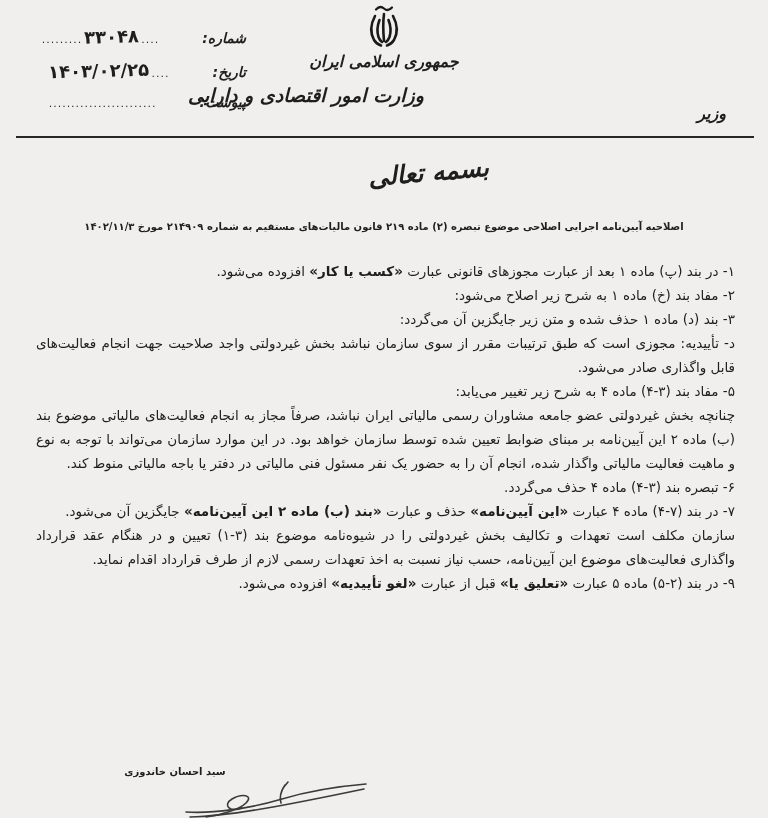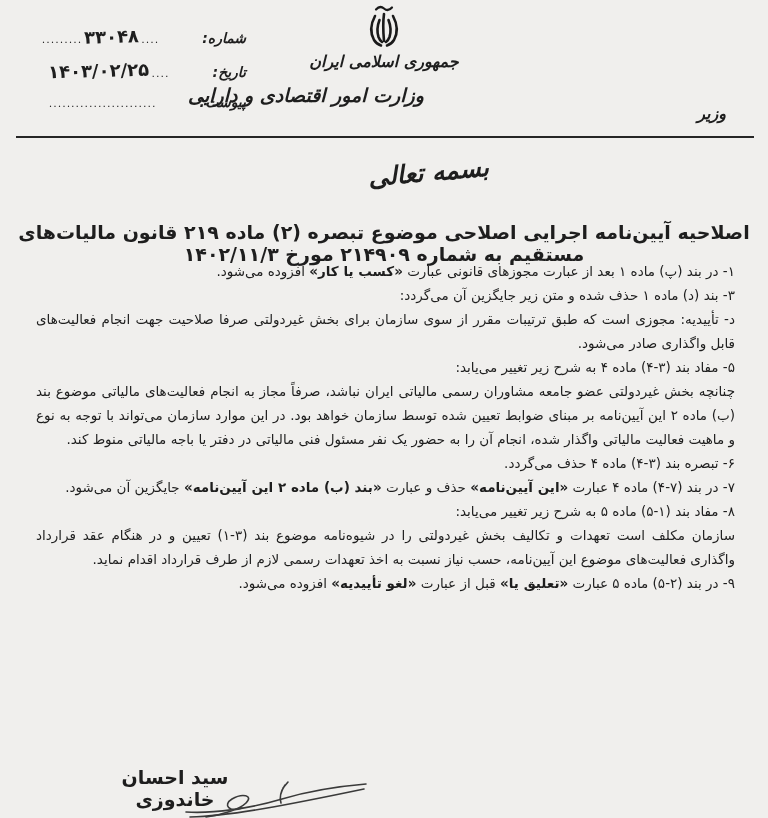--- a/index.html
+++ b/index.html
@@ -21,30 +21,30 @@
 
   
   .emblem{top:3px;left:362px;}
   .republic{top:52px;left:0;width:768px;text-align:center;font-size:16px;font-weight:bold;font-style:italic;}
   .ministry{top:84px;left:0;width:612px;text-align:center;font-size:19px;font-weight:bold;font-style:italic;letter-spacing:1px;}
   .minister{top:104px;right:42px;font-size:16px;font-weight:bold;font-style:italic;}
   .rule{top:136px;left:16px;width:738px;height:2px;background:#262626;}
 
   
   .besmeleh{top:158px;left:368px;font-size:25px;font-weight:bold;font-style:italic;transform:rotate(-5deg);letter-spacing:1px;}
-  .doc-title{top:221px;left:10px;width:748px;text-align:center;font-size:19px;font-weight:bold;}
+  .doc-title{top:221px;left:10px;width:748px;text-align:center;font-size:10px;font-weight:bold;}
 
   
   .body{top:259px;right:33px;left:36px;font-size:13.5px;line-height:24px;}
   .body p{margin:0;text-align:right;}
   .body p.just{text-align:justify;text-align-last:right;}
   .body b{font-weight:bold;}
 
   
-  .sig-name{top:766px;left:95px;width:160px;text-align:center;font-size:19px;font-weight:bold;}
+  .sig-name{top:766px;left:95px;width:160px;text-align:center;font-size:10px;font-weight:bold;}
   .sig-scrawl{top:780px;left:182px;}
 </style>
 </head>
 <body>
 
 <div class="abs fields">
   <div class="frow">
     <span class="flabel">شماره:</span>
     <span class="fdots">....</span>
     <span class="fvalue">۳۳۰۴۸</span>
@@ -77,27 +77,27 @@
 <div class="abs republic">جمهوری اسلامی ایران</div>
 <div class="abs ministry">وزارت امور اقتصادی و دارایی</div>
 <div class="abs minister">وزیر</div>
 <div class="abs rule"></div>
 
 <div class="abs besmeleh">بسمه تعالی</div>
 <div class="abs doc-title">اصلاحیه آیین‌نامه اجرایی اصلاحی موضوع تبصره (۲) ماده ۲۱۹ قانون مالیات‌های مستقیم به شماره ۲۱۴۹۰۹ مورخ ۱۴۰۲/۱۱/۳</div>
 
 <div class="abs body">
   <p><span>۱- در بند (پ) ماده ۱ بعد از عبارت مجوزهای قانونی عبارت </span><b>«کسب یا کار»</b><span> افزوده می‌شود.</span></p>
+  <p>۲- مفاد بند (خ) ماده ۱ به شرح زیر اصلاح می‌شود:</p>
   <p>۳- بند (د) ماده ۱ حذف شده و متن زیر جایگزین آن می‌گردد:</p>
-  <p class="just">د- تأییدیه: مجوزی است که طبق ترتیبات مقرر از سوی سازمان برای بخش غیردولتی صرفا صلاحیت جهت انجام فعالیت‌های قابل واگذاری صادر می‌شود.</p>
+  <p class="just">د- تأییدیه: مجوزی است که طبق ترتیبات مقرر از سوی سازمان نباشد بخش غیردولتی واجد صلاحیت جهت انجام فعالیت‌های قابل واگذاری صادر می‌شود.</p>
   <p>۵- مفاد بند (۳-۴) ماده ۴ به شرح زیر تغییر می‌یابد:</p>
   <p class="just">چنانچه بخش غیردولتی عضو جامعه مشاوران رسمی مالیاتی ایران نباشد، صرفاً مجاز به انجام فعالیت‌های مالیاتی موضوع بند (ب) ماده ۲ این آیین‌نامه بر مبنای ضوابط تعیین شده توسط سازمان خواهد بود. در این موارد سازمان می‌تواند با توجه به نوع و ماهیت فعالیت مالیاتی واگذار شده، انجام آن را به حضور یک نفر مسئول فنی مالیاتی در دفتر یا باجه مالیاتی منوط کند.</p>
   <p>۶- تبصره بند (۳-۴) ماده ۴ حذف می‌گردد.</p>
   <p><span>۷- در بند (۷-۴) ماده ۴ عبارت </span><b>«این آیین‌نامه»</b><span> حذف و عبارت </span><b>«بند (ب) ماده ۲ این آیین‌نامه»</b><span> جایگزین آن می‌شود.</span></p>
-  <p>۸- مفاد بند (۱-۵) ماده ۵ به شرح زیر تغییر می‌یابد:</p>
   <p class="just">سازمان مکلف است تعهدات و تکالیف بخش غیردولتی را در شیوه‌نامه موضوع بند (۳-۱) تعیین و در هنگام عقد قرارداد واگذاری فعالیت‌های موضوع این آیین‌نامه، حسب نیاز نسبت به اخذ تعهدات رسمی لازم از طرف قرارداد اقدام نماید.</p>
   <p><span>۹- در بند (۲-۵) ماده ۵ عبارت </span><b>«تعلیق یا»</b><span> قبل از عبارت </span><b>«لغو تأییدیه»</b><span> افزوده می‌شود.</span></p>
 </div>
 
 <div class="abs sig-name">سید احسان خاندوزی</div>
 <div class="abs sig-scrawl">
   <svg width="190" height="38" viewBox="0 0 190 38" aria-hidden="true">
     <g stroke="#3a3a3a" fill="none" stroke-width="1.6" stroke-linecap="round">
       <path d="M4 32 C30 34 70 28 100 19 C130 10 160 6 184 4"></path>
       <path d="M8 37 C50 36 110 24 182 9"></path>

